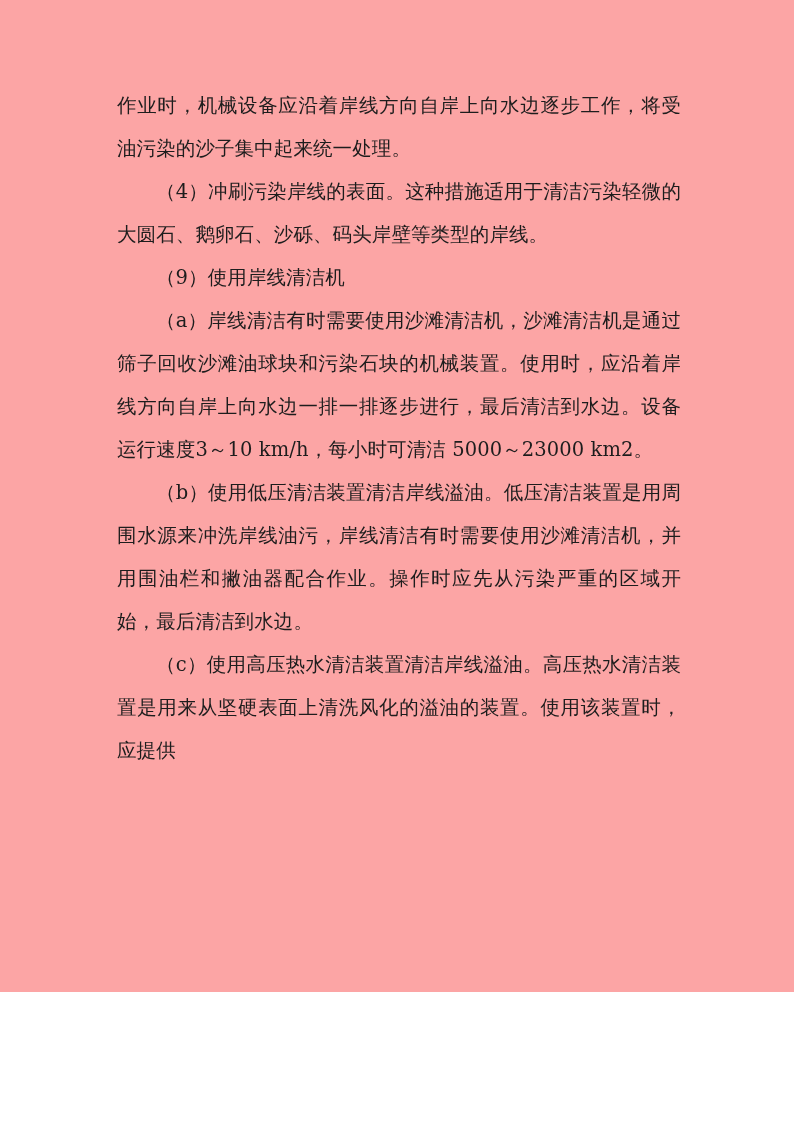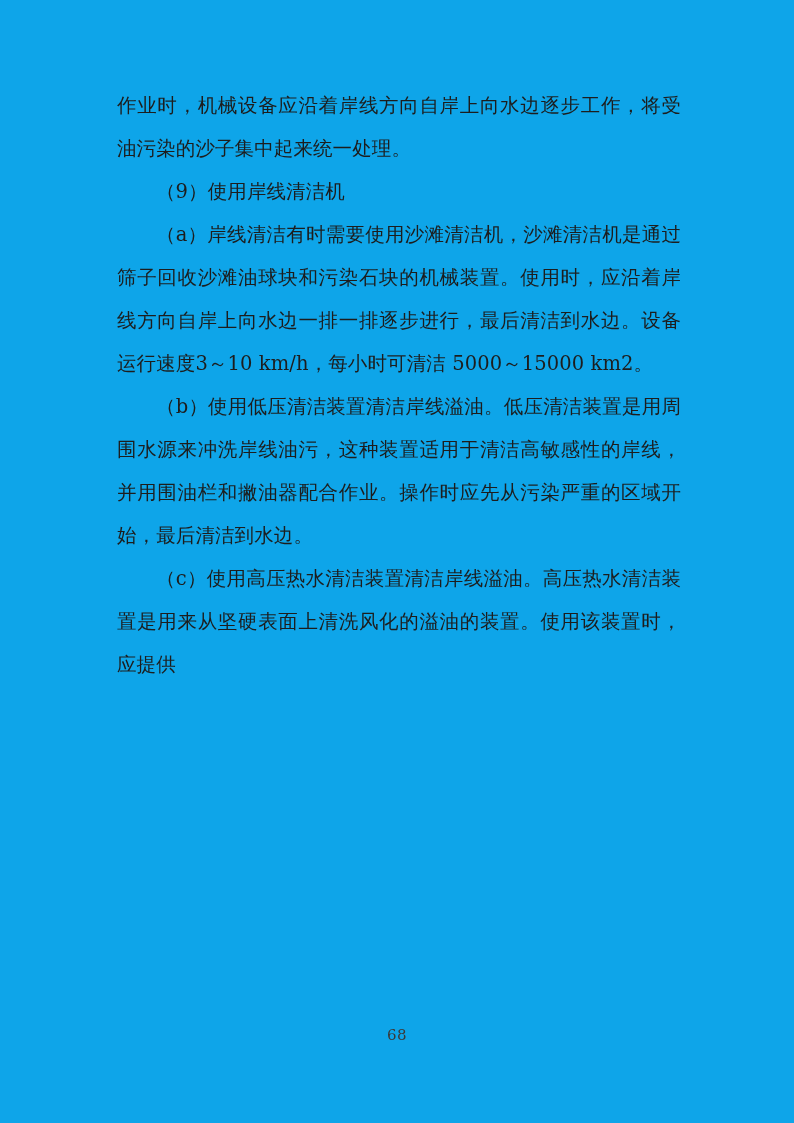--- a/index.html
+++ b/index.html
@@ -3,22 +3,22 @@
 <meta charset="utf-8">
 <style>
   html, body {
     margin: 0;
     padding: 0;
     background: #ffffff;
   }
   .page {
     position: relative;
     width: 794px;
-    height: 1123px;
-    background: #0ea5e9;
+    height: 992px;
+    background: #fca5a5;
     overflow: hidden;
     box-sizing: border-box;
   }
   .text-column {
     position: absolute;
     left: 117px;
     top: 84px;
     width: 564px;
   }
   .para {
@@ -50,21 +50,22 @@
     letter-spacing: 0.5px;
   }
 </style>
 </head>
 <body>
 
 <div class="page">
 
   <div class="text-column">
     <p class="para">作业时，机械设备应沿着岸线方向自岸上向水边逐步工作，将受油污染的沙子集中起来统一处理。</p>
+    <p class="para indent">（4）冲刷污染岸线的表面。这种措施适用于清洁污染轻微的大圆石、鹅卵石、沙砾、码头岸壁等类型的岸线。</p>
     <p class="para indent last-line-left">（9）使用岸线清洁机</p>
-    <p class="para indent">（a）岸线清洁有时需要使用沙滩清洁机，沙滩清洁机是通过筛子回收沙滩油球块和污染石块的机械装置。使用时，应沿着岸线方向自岸上向水边一排一排逐步进行，最后清洁到水边。设备运行速度3～10 km/h，每小时可清洁 5000～15000 km2。</p>
-    <p class="para indent">（b）使用低压清洁装置清洁岸线溢油。低压清洁装置是用周围水源来冲洗岸线油污，这种装置适用于清洁高敏感性的岸线，并用围油栏和撇油器配合作业。操作时应先从污染严重的区域开始，最后清洁到水边。</p>
+    <p class="para indent">（a）岸线清洁有时需要使用沙滩清洁机，沙滩清洁机是通过筛子回收沙滩油球块和污染石块的机械装置。使用时，应沿着岸线方向自岸上向水边一排一排逐步进行，最后清洁到水边。设备运行速度3～10 km/h，每小时可清洁 5000～23000 km2。</p>
+    <p class="para indent">（b）使用低压清洁装置清洁岸线溢油。低压清洁装置是用周围水源来冲洗岸线油污，岸线清洁有时需要使用沙滩清洁机，并用围油栏和撇油器配合作业。操作时应先从污染严重的区域开始，最后清洁到水边。</p>
     <p class="para indent last-line-left">（c）使用高压热水清洁装置清洁岸线溢油。高压热水清洁装置是用来从坚硬表面上清洗风化的溢油的装置。使用该装置时，应提供</p>
   </div>
 
   <div class="page-number">68</div>
 
 </div>
 
 </body></html>

